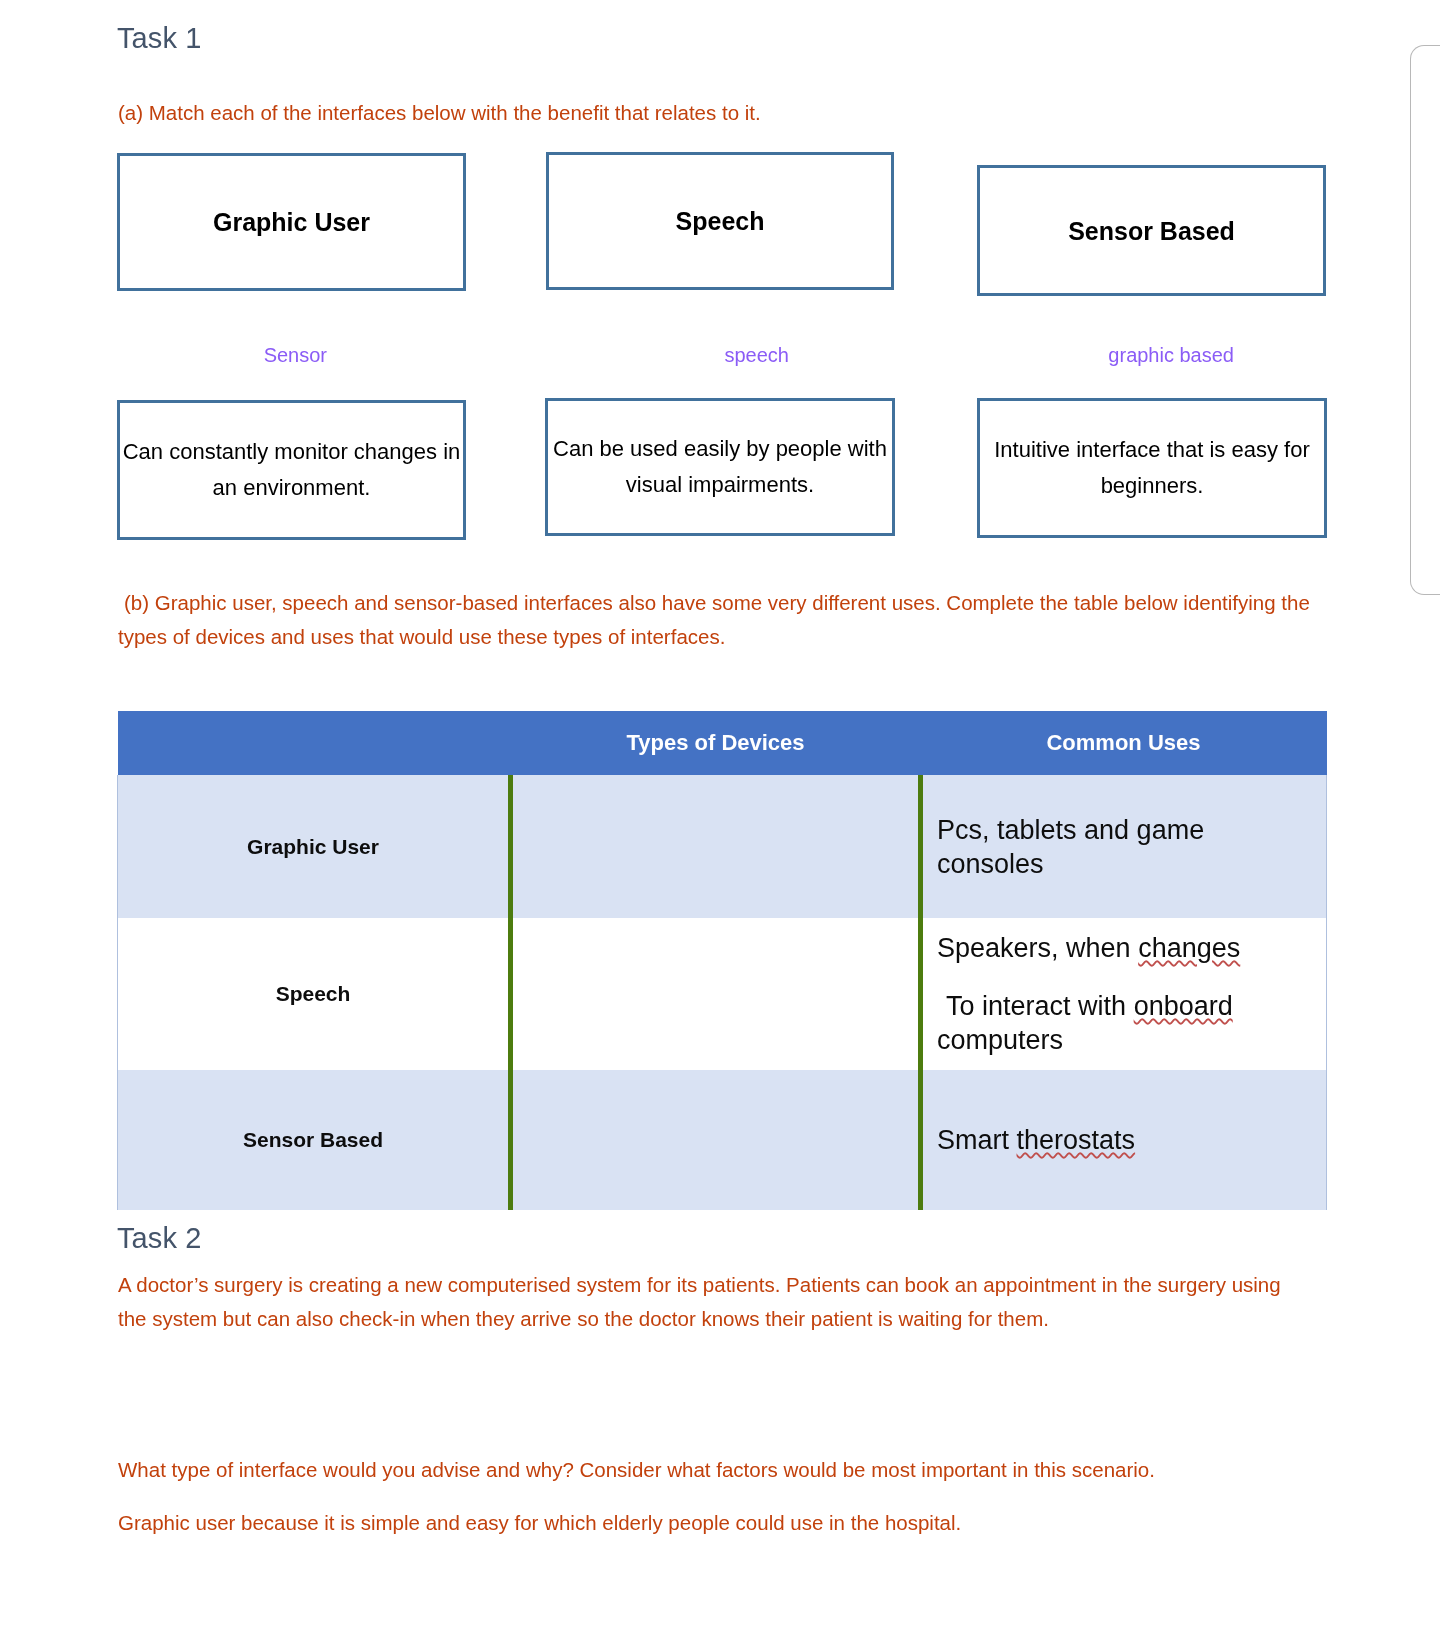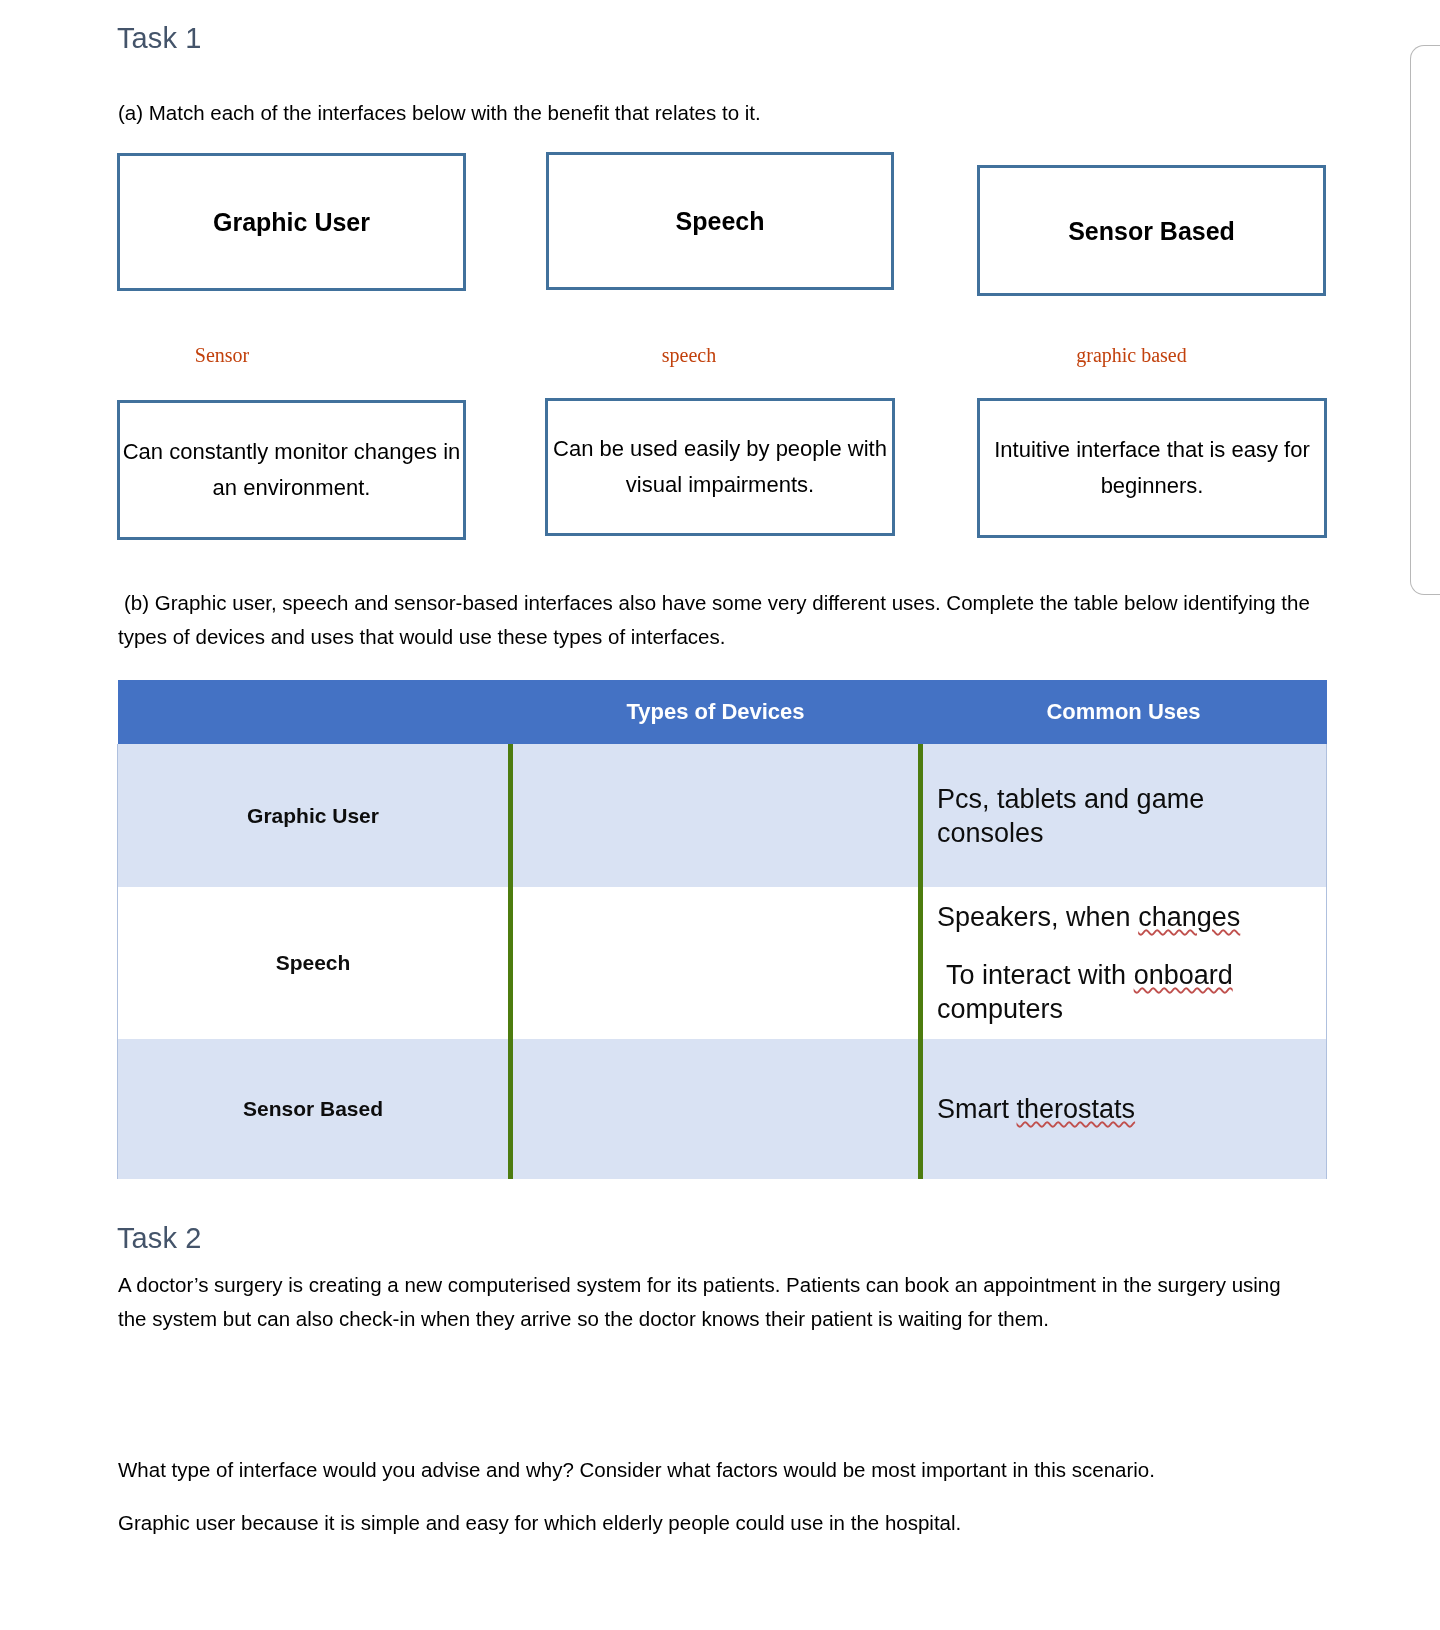--- a/index.html
+++ b/index.html
@@ -37,21 +37,21 @@
   }
   #task1-heading { top: 22px; }
   #task2-heading { top: 1222px; }
 
   
   .para {
     position: absolute;
     left: 89px;
     font-size: 20.5px;
     line-height: 34px;
-    color: #000000;
+    color: #c2410c;
     font-weight: 400;
   }
   #para-a   { top: 96px;  width: 1200px; }
   #para-b   { top: 586px; width: 1205px; text-indent: 6px; }
   #para-t2a { top: 1268px; width: 1192px; }
   #para-t2b { top: 1453px; width: 1205px; }
   #para-t2c { top: 1506px; width: 1205px; }
 
   
   .ibox {
@@ -78,39 +78,38 @@
 
   
   #box-graphic-user { left: 88px;  top: 153px; width: 349px; height: 138px; }
   #box-speech       { left: 517px; top: 152px; width: 348px; height: 138px; }
   #box-sensor-based { left: 948px; top: 165px; width: 349px; height: 131px; }
 
   
   .caption {
     position: absolute;
     font-size: 20px;
-    color: #c2410c;
-    text-align: center;
+    color: #8b5cf6;
+    text-align: right;
     white-space: nowrap;
-    font-family: Liberation Serif, serif;
   }
   #cap-sensor        { left: 88px;  top: 344px; width: 210px; }
   #cap-speech        { left: 560px; top: 344px; width: 200px; }
   #cap-graphic-based { left: 1000px; top: 344px; width: 205px; }
 
   
   #box-benefit-1 { left: 88px;  top: 400px; width: 349px; height: 140px; }
   #box-benefit-2 { left: 516px; top: 398px; width: 350px; height: 138px; }
   #box-benefit-3 { left: 948px; top: 398px; width: 350px; height: 140px; }
 
   
   .tbl {
     position: absolute;
     left: 88px;
-    top: 680px;
+    top: 711px;
     width: 1209px;
     border-collapse: collapse;
     table-layout: fixed;
   }
   .tbl th, .tbl td {
     padding: 0;
     margin: 0;
     vertical-align: middle;
   }
   .tbl thead th {

